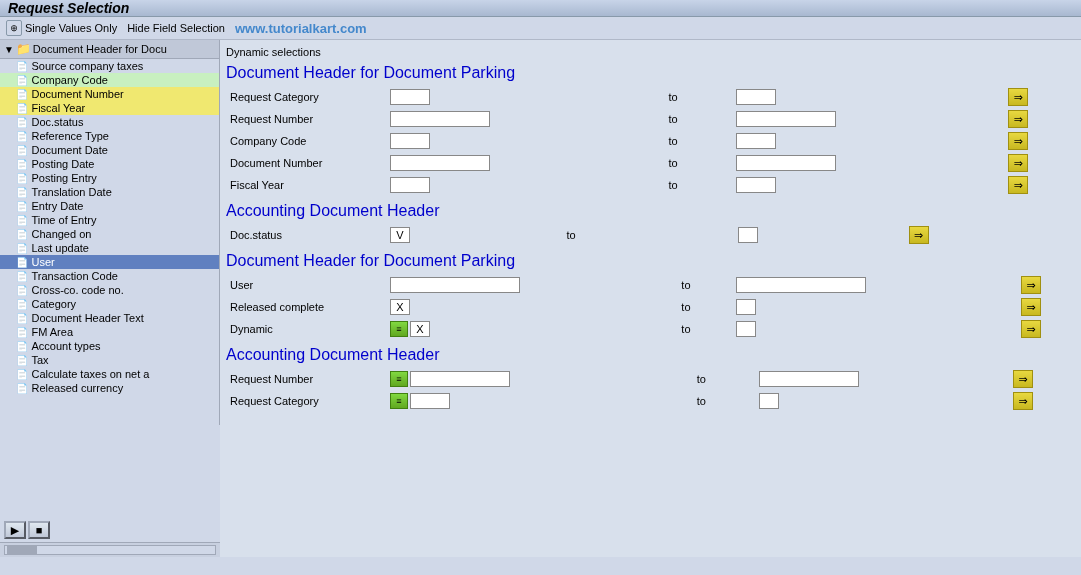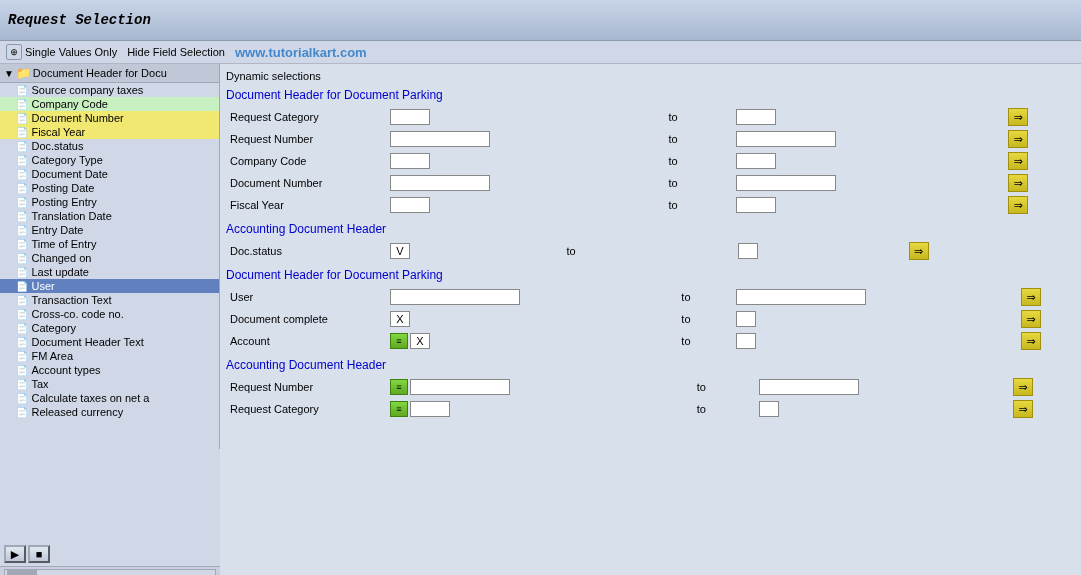--- a/index.html
+++ b/index.html
@@ -6,23 +6,22 @@
     body {
       font-family: Arial, sans-serif;
       font-size: 11px;
       background: #d0d8e8;
       width: 1081px;
       height: 575px;
       overflow: hidden;
     }
     .title-bar {
       background: linear-gradient(180deg, #c8d4e8 0%, #a8b8d0 100%);
-      padding: 12px 8px;
+      padding: 0 8px;
       border-bottom: 1px solid #8899aa;
-      font-family: Liberation Mono, monospace;
     }
     .title-bar h1 {
       font-size: 14px;
       font-weight: bold;
       font-style: italic;
       color: #000;
     }
     .toolbar {
       background: #d0d8e8;
       padding: 3px 6px;
@@ -112,21 +111,21 @@
       overflow-y: auto;
     }
     .dynamic-selections-title {
       font-size: 11px;
       color: #000;
       margin-bottom: 6px;
       font-weight: normal;
     }
     .section-header {
       color: #0000cc;
-      font-size: 12px;
+      font-size: 16px;
       margin: 6px 0 4px 0;
     }
     .form-table {
       width: 100%;
       border-collapse: collapse;
     }
     .form-table td {
       padding: 2px 4px;
       vertical-align: middle;
       font-size: 11px;
@@ -263,21 +262,21 @@
       <div class="tree-item highlighted-yellow">
         <span style="color:#505050;font-size:10px;">📄</span>
         <span>Fiscal Year</span>
       </div>
       <div class="tree-item">
         <span style="color:#505050;font-size:10px;">📄</span>
         <span>Doc.status</span>
       </div>
       <div class="tree-item">
         <span style="color:#505050;font-size:10px;">📄</span>
-        <span>Category Type</span>
+        <span>Reference Type</span>
       </div>
       <div class="tree-item">
         <span style="color:#505050;font-size:10px;">📄</span>
         <span>Document Date</span>
       </div>
       <div class="tree-item">
         <span style="color:#505050;font-size:10px;">📄</span>
         <span>Posting Date</span>
       </div>
       <div class="tree-item">
@@ -303,21 +302,21 @@
       <div class="tree-item">
         <span style="color:#505050;font-size:10px;">📄</span>
         <span>Last update</span>
       </div>
       <div class="tree-item selected">
         <span style="font-size:10px;">📄</span>
         <span>User</span>
       </div>
       <div class="tree-item">
         <span style="color:#505050;font-size:10px;">📄</span>
-        <span>Transaction Text</span>
+        <span>Transaction Code</span>
       </div>
       <div class="tree-item">
         <span style="color:#505050;font-size:10px;">📄</span>
         <span>Cross-co. code no.</span>
       </div>
       <div class="tree-item">
         <span style="color:#505050;font-size:10px;">📄</span>
         <span>Category</span>
       </div>
       <div class="tree-item">
@@ -435,30 +434,30 @@
           <tr>
         <td class="label-cell"><span>User</span></td>
         <td><input class="input-long" type="text" value="" style=""></td>
         <td><span class="to-label">to</span></td>
         <td><input class="input-long" type="text" value="" style=""></td>
         <td>
               <button class="arrow-btn">⇒</button>
             </td>
       </tr>
       <tr>
-        <td class="label-cell"><span>Document complete</span></td>
+        <td class="label-cell"><span>Released complete</span></td>
         <td><input class="select-checkbox" type="text" value="X" style=""></td>
         <td><span class="to-label">to</span></td>
         <td><input class="select-checkbox" type="text" value="" style=""></td>
         <td>
               <button class="arrow-btn">⇒</button>
             </td>
       </tr>
       <tr>
-        <td class="label-cell"><span>Account</span></td>
+        <td class="label-cell"><span>Dynamic</span></td>
         <td>
           <div class="row-with-prefix">
             <button class="prefix-btn">≡</button>
             <input class="select-checkbox" type="text" value="X" style="">
           </div>
         </td>
         <td><span class="to-label">to</span></td>
         <td><input class="select-checkbox" type="text" value="" style=""></td>
         <td>
               <button class="arrow-btn">⇒</button>

